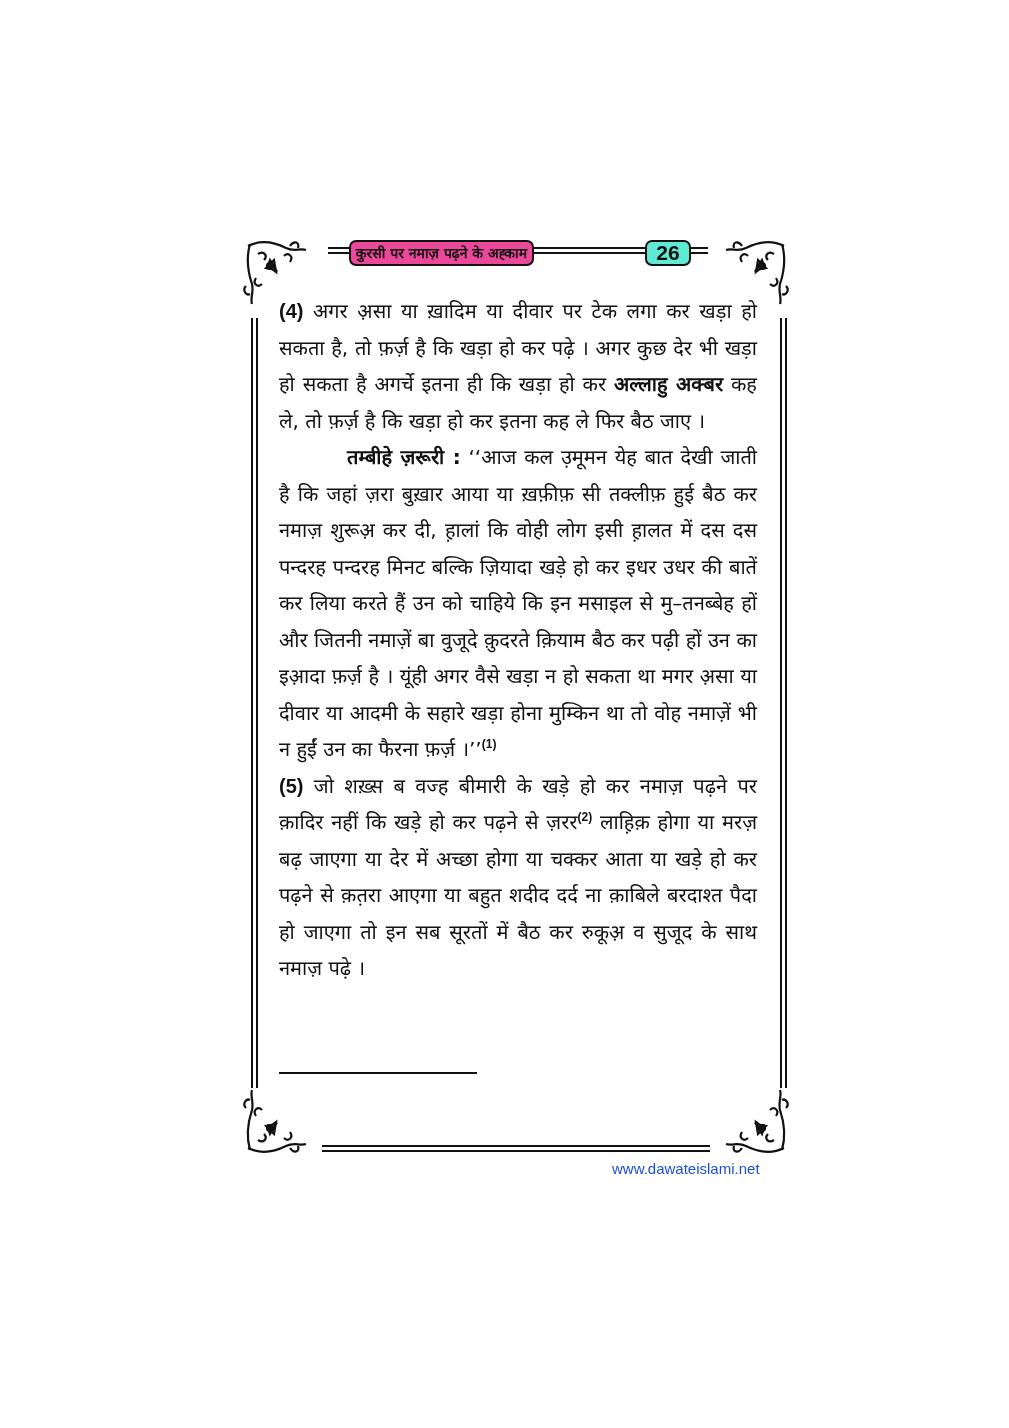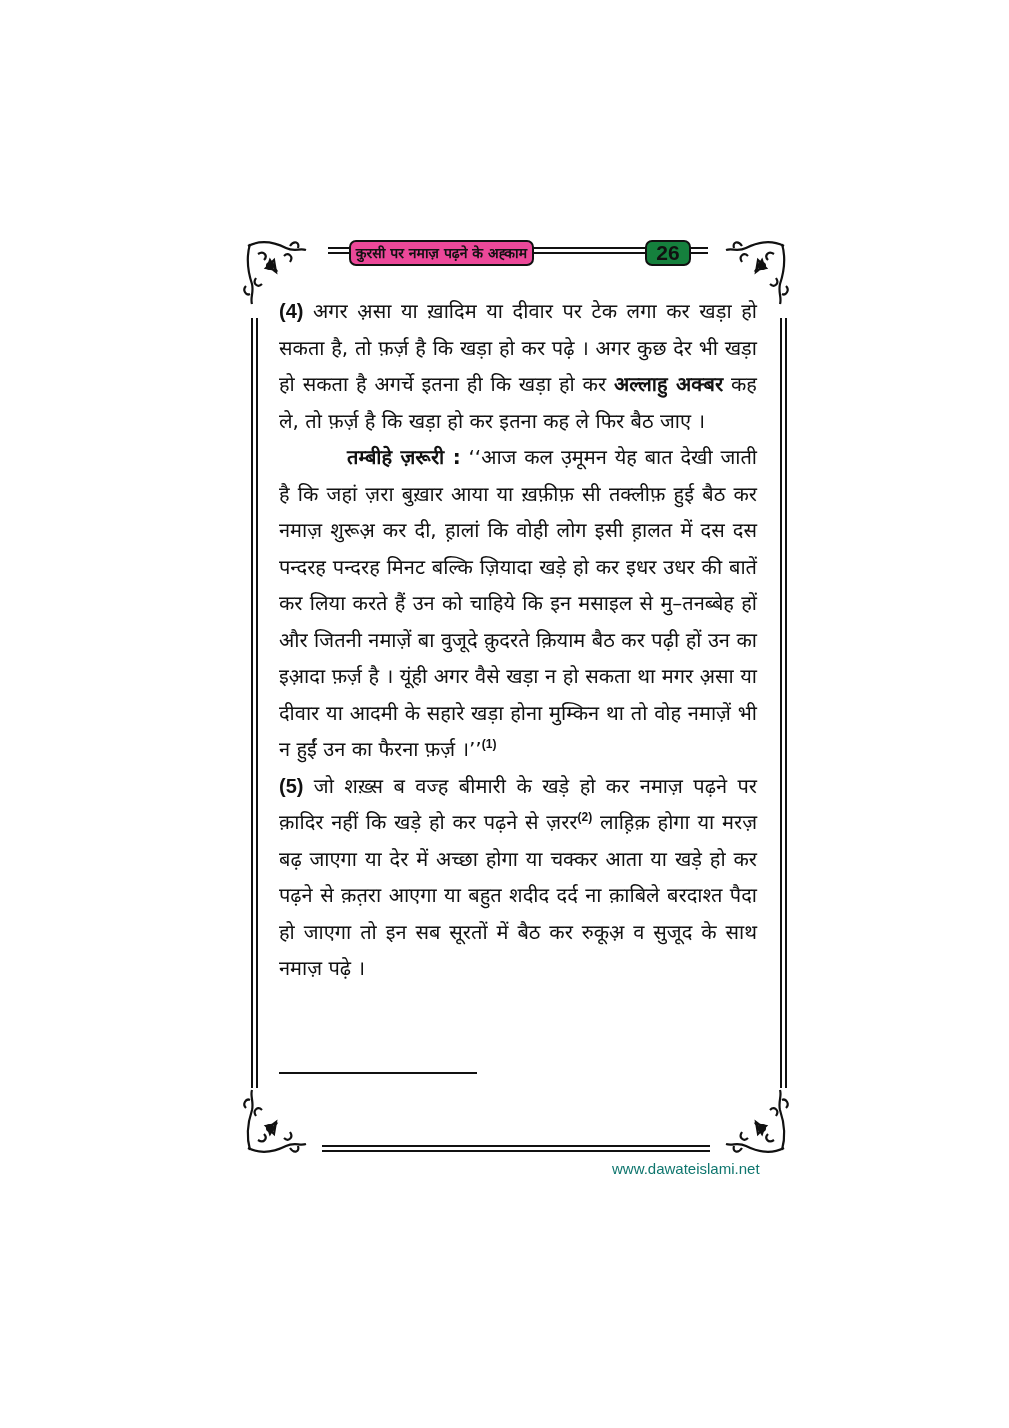--- a/index.html
+++ b/index.html
@@ -11,38 +11,38 @@
   .vline { position:absolute; width:2px; background:#111; }
   .hline { position:absolute; height:2px; background:#111; }
 
   .corner { position:absolute; width:70px; height:70px; }
   .corner svg { width:100%; height:100%; }
 
   .title-box { position:absolute; left:349px; top:240px; width:181px; height:22px;
                border:2px solid #111; border-radius:7px; background:#ec4899;
                font-size:14px; line-height:22px; text-align:center; font-weight:bold; white-space:nowrap; overflow:hidden; }
   .page-box { position:absolute; left:645px; top:240px; width:42px; height:22px;
-              border:2px solid #111; border-radius:7px; background:#15803d;
+              border:2px solid #111; border-radius:7px; background:#5eead4;
               font-family:"Liberation Sans", sans-serif; font-weight:bold; font-size:21px; line-height:22px; text-align:center; }
 
   .body-text { position:absolute; left:279px; top:293px; width:478px;
                font-size:20px; line-height:36.5px; text-align:justify; }
   .body-text p { margin:0; }
   .indent { text-indent:68px; }
   .num { font-family:"Liberation Sans", sans-serif; font-weight:bold; }
   .bold { font-weight:bold; }
   sup { font-family:"Liberation Sans", sans-serif; font-weight:bold; font-size:12px; line-height:0; }
 
   .fn-rule { position:absolute; left:279px; top:1072px; width:198px; height:2px; background:#111; }
   .footnotes { position:absolute; left:279px; top:1078px; width:480px; font-size:15px; line-height:24px; white-space:nowrap; }
   .fn-badge { display:inline-block; width:16px; height:16px; border-radius:50%; background:#111; color:#fff;
               font-family:"Liberation Sans", sans-serif; font-weight:bold; font-size:12px; line-height:16px; text-align:center; vertical-align:-2px; }
 
   .site { position:absolute; left:612px; top:1160px; font-family:"Liberation Sans", sans-serif;
-          font-size:15px; color:#0f766e; }
+          font-size:15px; color:#1d4ed8; }
 </style>
 </head>
 <body>
 
 <div class="page">
 
   <div class="vline" style="left:251px; top:318px; height:770px;"></div>
   <div class="vline" style="left:256px; top:318px; height:770px;"></div>
   <div class="vline" style="left:780px; top:318px; height:770px;"></div>
   <div class="vline" style="left:785px; top:318px; height:770px;"></div>

